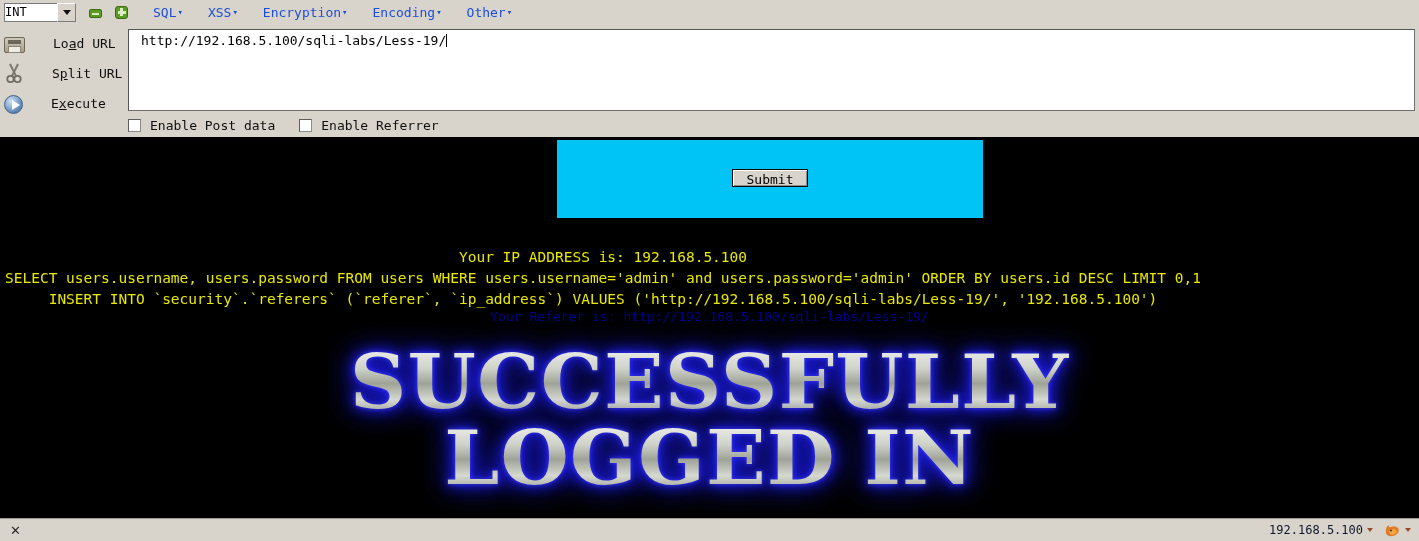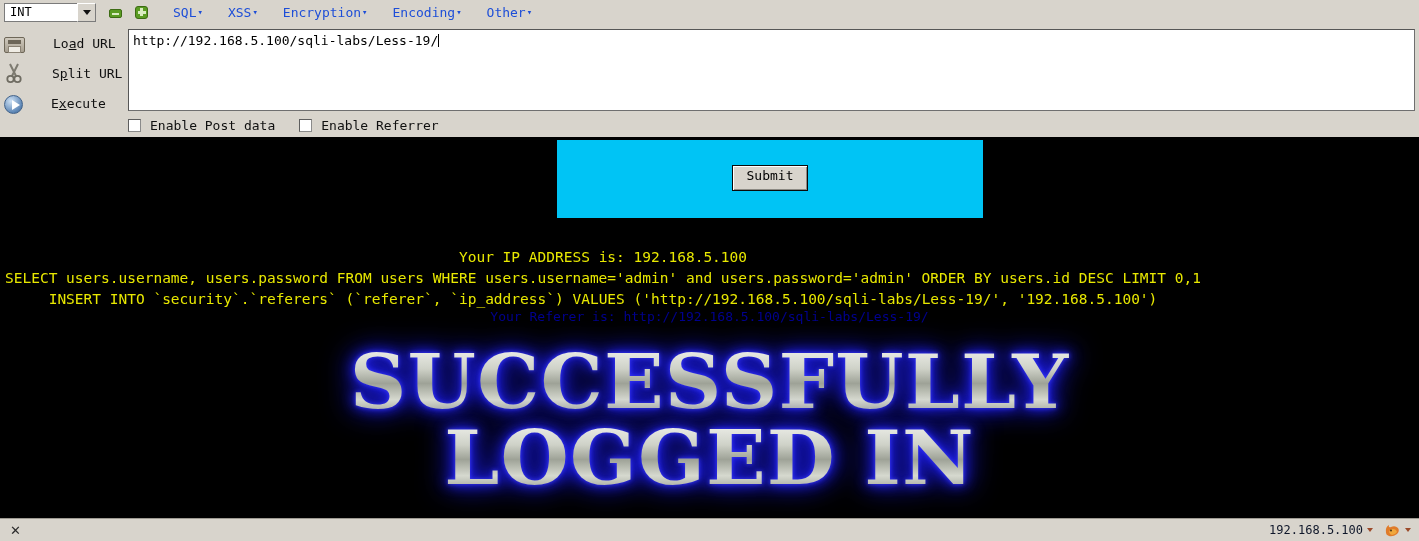--- a/index.html
+++ b/index.html
@@ -19,30 +19,29 @@
     border-bottom: 2px solid #000;
   }
   .tb-row {
     position: absolute; left: 0; top: 0;
     width: 1419px; height: 24px;
     display: flex; align-items: center;
     padding-left: 4px;
     background: #d8d4cc;
   }
   .int-select {
-    width: 92px; height: 19px;
+    width: 72px; height: 19px;
     background: #fff;
     border: 1px solid #7b7b7b;
     border-right: none;
     display: flex; align-items: center;
     position: relative;
     font-size: 12px;
     font-family: "DejaVu Sans Mono", monospace;
     color: #000;
-    padding-left: 5px;
   }
   .int-select .caret-box {
     position: absolute; right: 0; top: -1px;
     width: 19px; height: 19px;
     background: #d8d4cc;
     border: 1px solid #7b7b7b;
     border-top-color: #fff; border-left-color: #fff;
     display: flex; align-items: center; justify-content: center;
   }
   .caret-box .tri {
@@ -150,21 +149,21 @@
     border-left: 8px solid #fff;
   }
 
   
   .url-box {
     position: absolute; left: 128px; top: 29px;
     width: 1287px; height: 82px;
     background: #fff;
     border: 1px solid #6f6f6f;
     border-top-color: #565656; border-left-color: #565656;
-    padding: 3px 4px;
+    padding: 3px 12px;
     overflow: hidden;
   }
   .url-text {
     font-family: "DejaVu Sans Mono", monospace;
     font-size: 13px;
     color: #000;
     white-space: pre;
     line-height: 16px;
   }
   .caret {
@@ -206,21 +205,21 @@
     background: #00c4f5;
     display: flex; align-items: center; justify-content: center;
   }
   .submit-btn {
     font-family: "DejaVu Sans Mono", monospace;
     font-size: 13px;
     color: #000;
     background: #d8d4cc;
     border: 1px solid #0a0a0a;
     box-shadow: inset 1px 1px 0 #fff, inset -1px -1px 0 #8d8a83;
-    padding: 3px 14px 8px;
+    padding: 3px 14px 0;
     margin-top: -3px;
     line-height: 13px;
   }
 
   .sql-block {
     position: absolute; left: 0; top: 108px;
     width: 1206px;
     text-align: center;
     font-family: "DejaVu Sans Mono", monospace;
     font-size: 14.5px;

